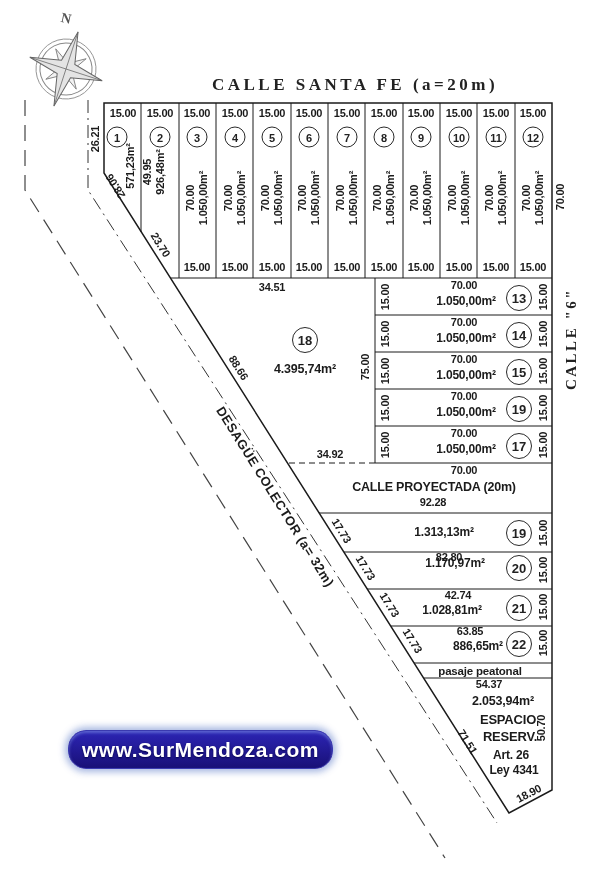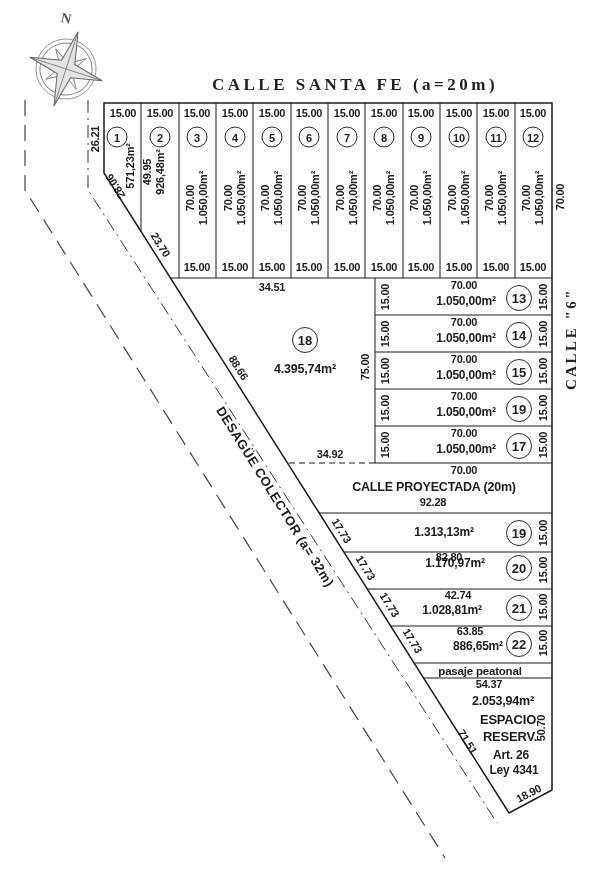--- a/index.html
+++ b/index.html
@@ -239,14 +239,15 @@
   <div class="lbl" style="left:489px;top:685px">54.37</div>
   <div class="lbl s125" style="left:503px;top:702px">2.053,94m²</div>
   <div class="lbl s13" style="left:508px;top:720px">ESPACIO</div>
   <div class="lbl s13" style="left:510px;top:737px">RESERV.</div>
   <div class="lbl v" style="left:542px;top:728px">50.70</div>
   <div class="lbl s12" style="left:511px;top:755px">Art. 26</div>
   <div class="lbl s12" style="left:514px;top:770px">Ley 4341</div>
   <div class="lbl r28" style="left:529px;top:794px">18.90</div>
   <div class="lbl d" style="left:467px;top:742px">71.51</div>
 
+  <div id="wm">www.SurMendoza.com</div>
 
 </div>
 
 </body></html>

